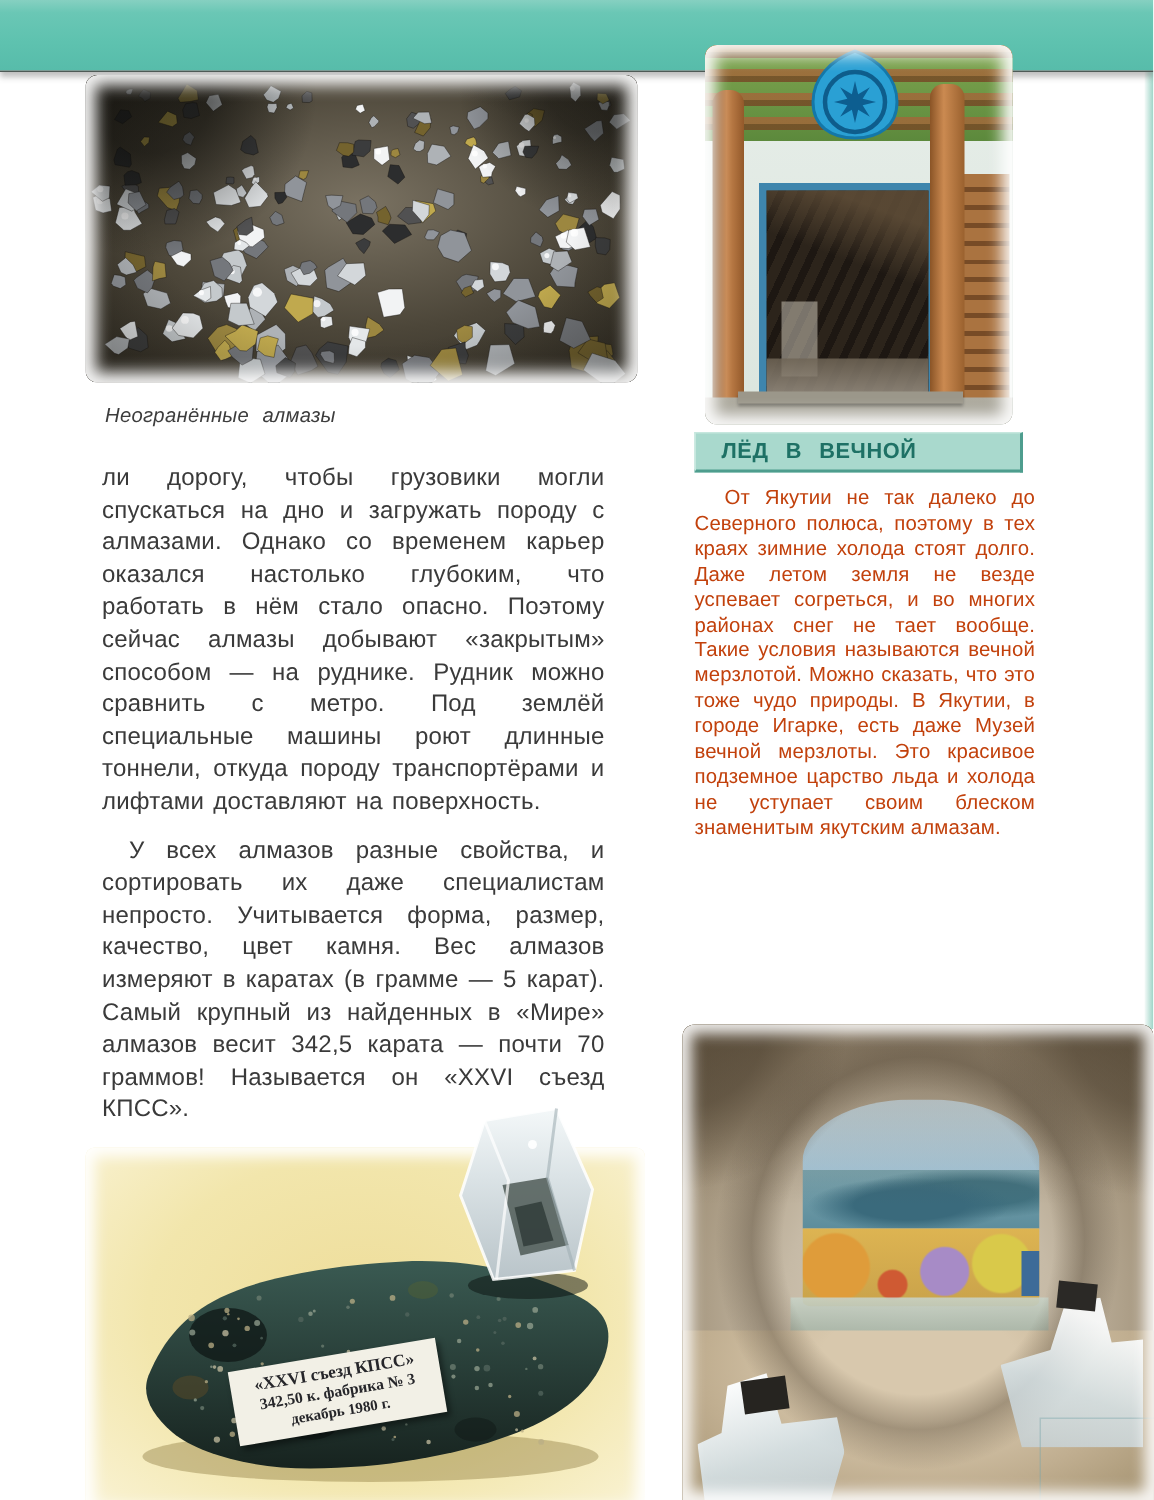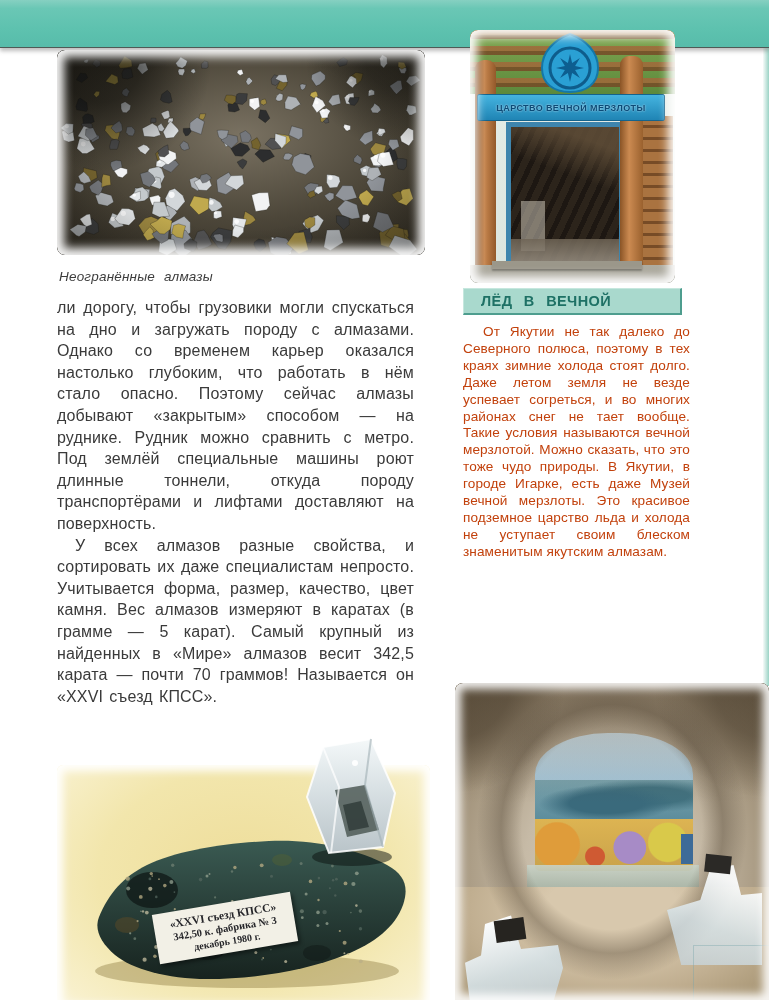--- a/index.html
+++ b/index.html
@@ -23,28 +23,28 @@
 
   
   .diamonds{left:57px;top:50px;width:368px;height:205px;z-index:3;border-radius:8px;overflow:hidden;}
   .diamonds svg{position:absolute;left:0;top:0;}
   .vignette{position:absolute;inset:0;pointer-events:none;
     background:
       radial-gradient(circle at 12% 6%,rgba(8,8,6,.55) 0 40px,rgba(8,8,6,0) 110px),
       radial-gradient(circle at 92% 4%,rgba(8,8,6,.4) 0 30px,rgba(8,8,6,0) 90px),
       radial-gradient(ellipse at 50% 45%,rgba(0,0,0,0) 55%,rgba(20,18,12,.42) 100%);}
 
-  .caption{position:absolute;left:59px;top:269px;z-index:3;font-style:italic;font-size:13.5px;
+  .caption{position:absolute;left:70px;top:269px;z-index:3;font-style:italic;font-size:13.5px;
     color:#3d3d3d;word-spacing:5px;letter-spacing:.2px;}
 
   
   .article{position:absolute;left:57px;top:297px;width:357px;z-index:3;
     font-size:16px;line-height:21.6px;color:#3a3a3a;text-align:justify;
     letter-spacing:.15px;word-spacing:1.5px;}
-  .article p{margin:0;}
+  .article p{margin:11px;}
   .article p.indent{text-indent:18px;}
 
   
   .entrance{left:470px;top:30px;width:205px;height:253px;z-index:3;border-radius:8px;overflow:hidden;
     background:linear-gradient(180deg,#e7eee9 0%,#dbe5de 100%);}
   .entrance>div{position:absolute;}
   .ent-grass{left:0;top:0;width:205px;height:64px;
     background:
       repeating-linear-gradient(180deg,rgba(161,104,58,.85) 0 5px,rgba(118,74,38,.85) 5px 9px,rgba(0,0,0,0) 9px 16px),
       linear-gradient(180deg,#81a751 0%,#5c893c 100%);}
@@ -400,23 +400,20 @@
     <div class="ent-post-right"></div>
     <div class="ent-ground"></div>
     <div class="ent-step"></div>
     <div class="ent-emblem">
       <svg width="76" height="62" viewBox="0 0 76 62">
         <path d="M38,2 C54,8 66,20 66,36 C66,52 54,60 38,60 C22,60 10,52 10,36 C10,20 22,8 38,2 Z" fill="#2aa0d4" stroke="#1477a8" stroke-width="2"></path>
         <circle cx="38" cy="36" r="20" fill="none" stroke="#0e5d8c" stroke-width="3"></circle>
         <polygon fill="#0d5e90" points="38,22 40.1,30.9 47.9,26.1 43.1,33.9 52,36 43.1,38.1 47.9,45.9 40.1,41.1 38,50 35.9,41.1 28.1,45.9 32.9,38.1 24,36 32.9,33.9 28.1,26.1 35.9,30.9"></polygon>
       </svg>
     </div>
-    <div class="ent-sign">
-      <span>ЦАРСТВО ВЕЧНОЙ МЕРЗЛОТЫ</span>
-    </div>
     <div class="feather"></div>
   </figure>
 
   <div class="sidebar-heading">
     <span>ЛЁД В ВЕЧНОЙ</span>
   </div>
   <div class="sidebar-text">От Якутии не так далеко до Северного полюса, поэтому в тех краях зимние холода стоят долго. Даже летом земля не везде успевает согреться, и во многих районах снег не тает вообще. Такие условия называются вечной мерзлотой. Можно сказать, что это тоже чудо природы. В Якутии, в городе Игарке, есть даже Музей вечной мерзлоты. Это красивое подземное царство льда и холода не уступает своим блеском знаменитым якутским алмазам.</div>
 
   <figure class="photo specimen">
     <div class="spec-bg"></div>

